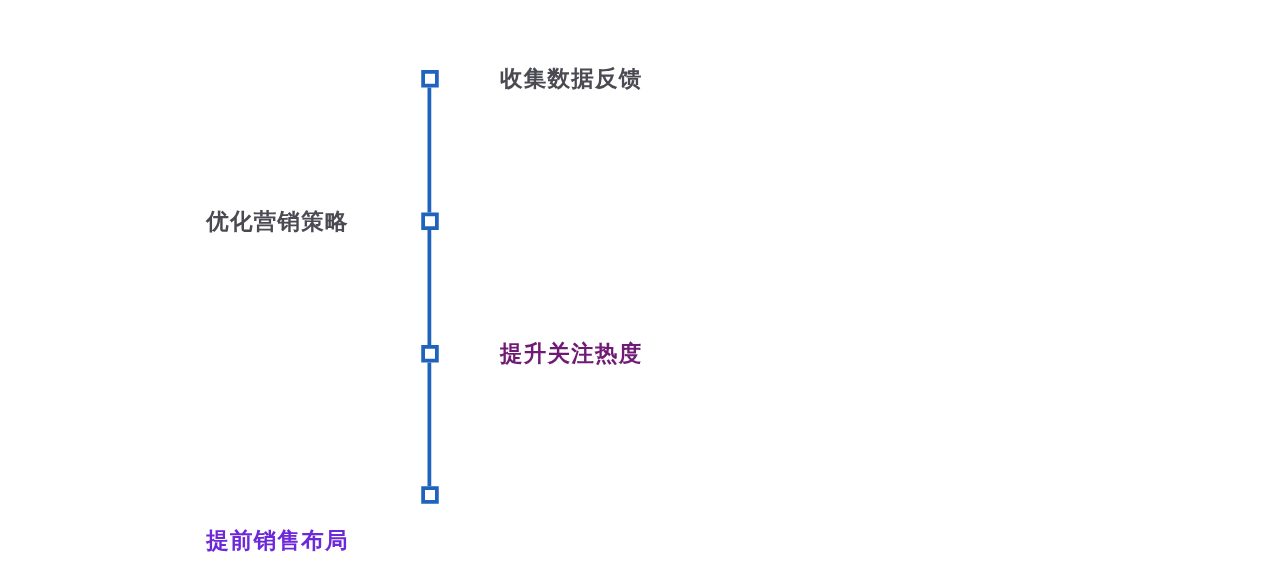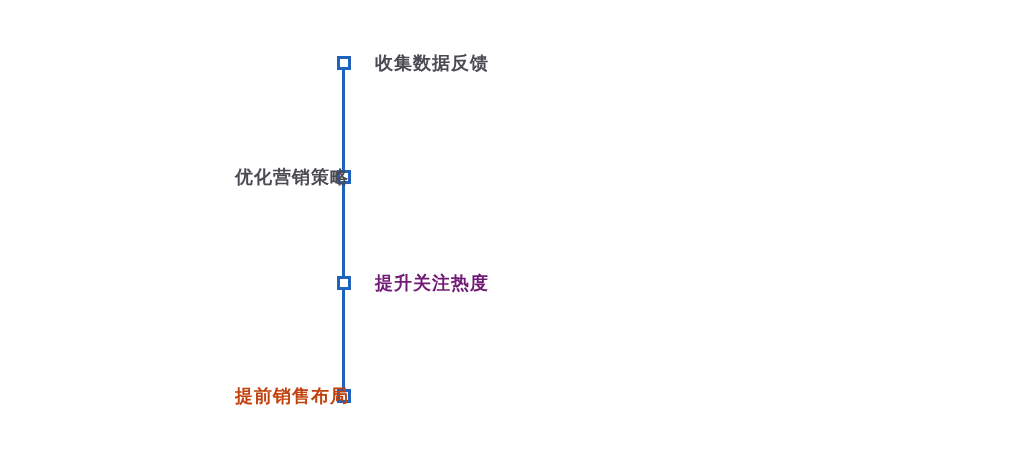--- a/index.html
+++ b/index.html
@@ -42,26 +42,26 @@
   .label {
     position: absolute;
     top: -11px;
     font-size: 18px;
     font-weight: bold;
     line-height: 22px;
     letter-spacing: 1px;
     white-space: nowrap;
   }
   .node-right .label {
-    left: 375px;
+    left: 400px;
     text-align: left;
     font-family: Liberation Serif, serif;
   }
   .node-left .label {
-    right: 666px;
+    right: 736px;
     text-align: right;
   }
 </style>
 </head>
 <body>
 
 <div class="canvas">
 
   <div class="timeline-line" style="background: rgb(31, 99, 188);"></div>
 
@@ -75,16 +75,16 @@
     <span class="label" style="color: rgb(74, 74, 82);">优化营销策略</span>
   </div>
 
   <div class="node node-right" style="top:283px">
     <span class="marker" style="border-color: rgb(31, 99, 188); background: rgb(255, 255, 255);"></span>
     <span class="label" style="color: #701a75;">提升关注热度</span>
   </div>
 
   <div class="node node-left" style="top:396px">
     <span class="marker" style="border-color: rgb(31, 99, 188); background: rgb(255, 255, 255);"></span>
-    <span class="label" style="color: #c2410c;">提前销售布局</span>
+    <span class="label" style="color: #6d28d9; margin-top: 36px;">提前销售布局</span>
   </div>
 
 </div>
 
 </body></html>

